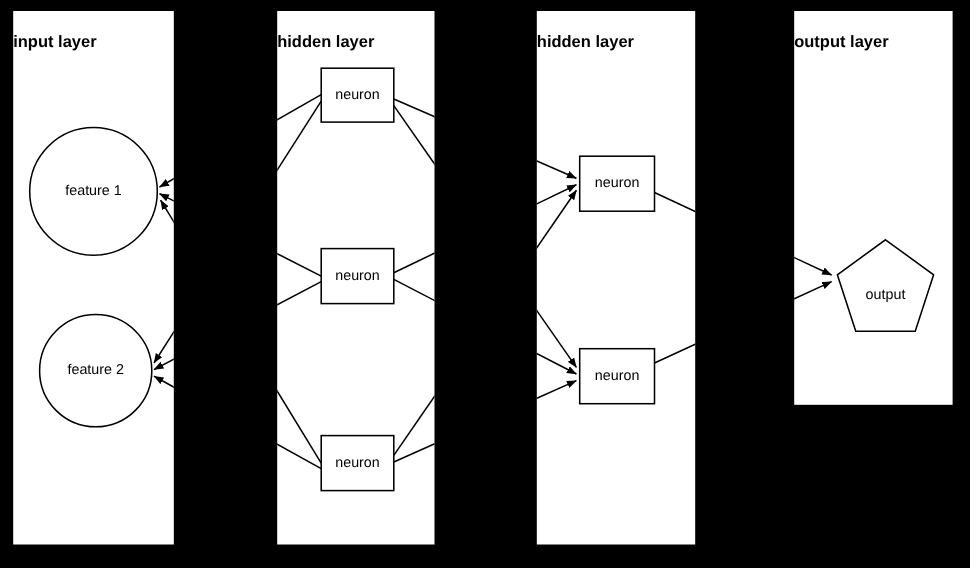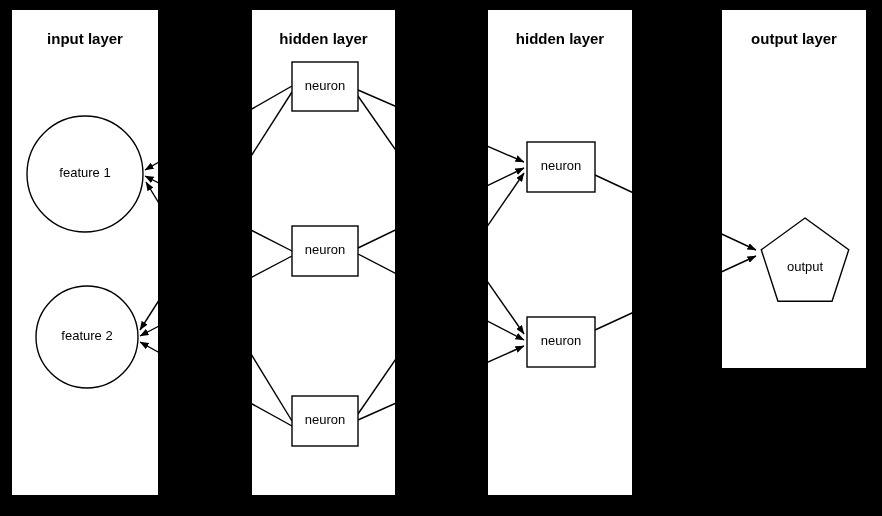--- a/index.html
+++ b/index.html
@@ -24,21 +24,21 @@
   }
   .panel {
     position: absolute;
     background: #ffffff;
     overflow: hidden;
   }
   .panel-title {
     position: absolute;
     left: 0;
     width: 100%;
-    text-align: center;
+    text-align: left;
     font-weight: bold;
     font-size: 15px;
     color: #000000;
     font-family: "Liberation Sans", sans-serif;
   }
   .node-label {
     font-family: "Liberation Sans", sans-serif;
     font-size: 13px;
     fill: #000000;
     text-anchor: middle;

